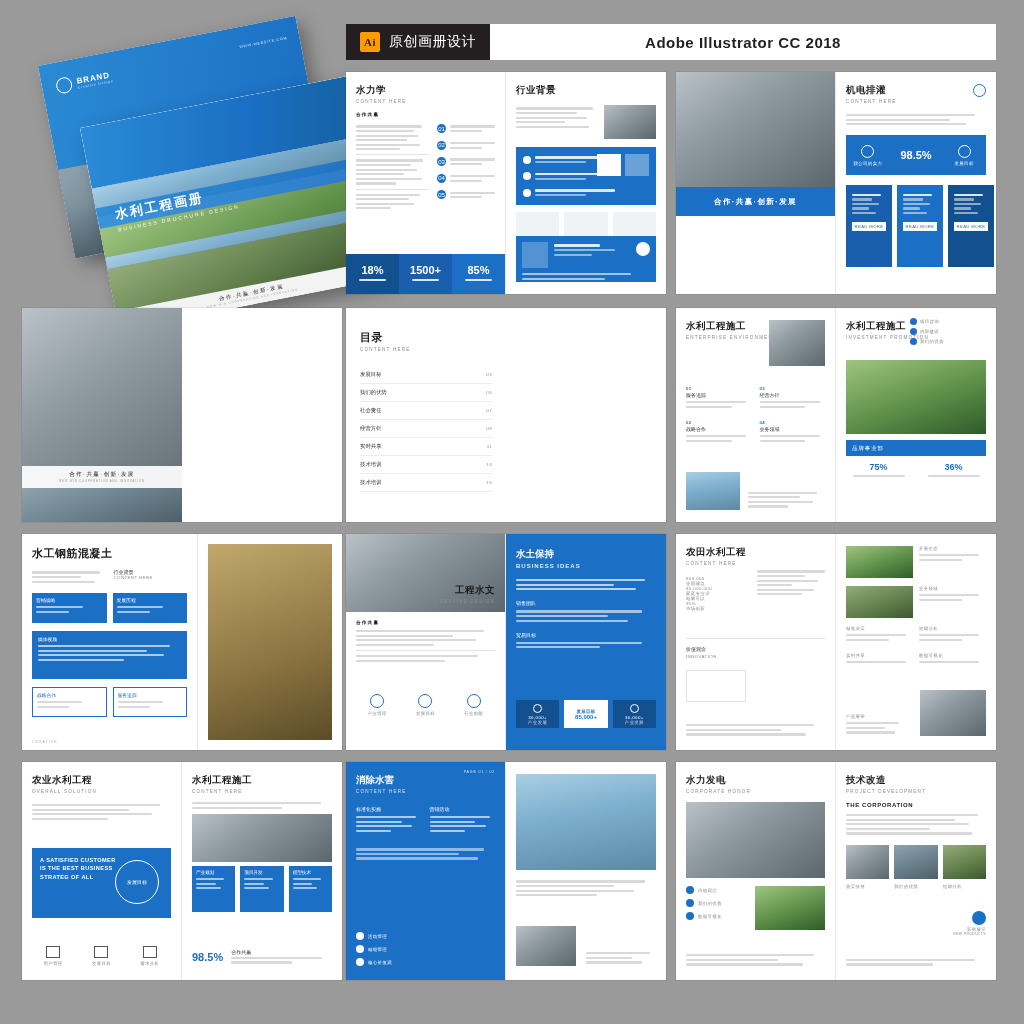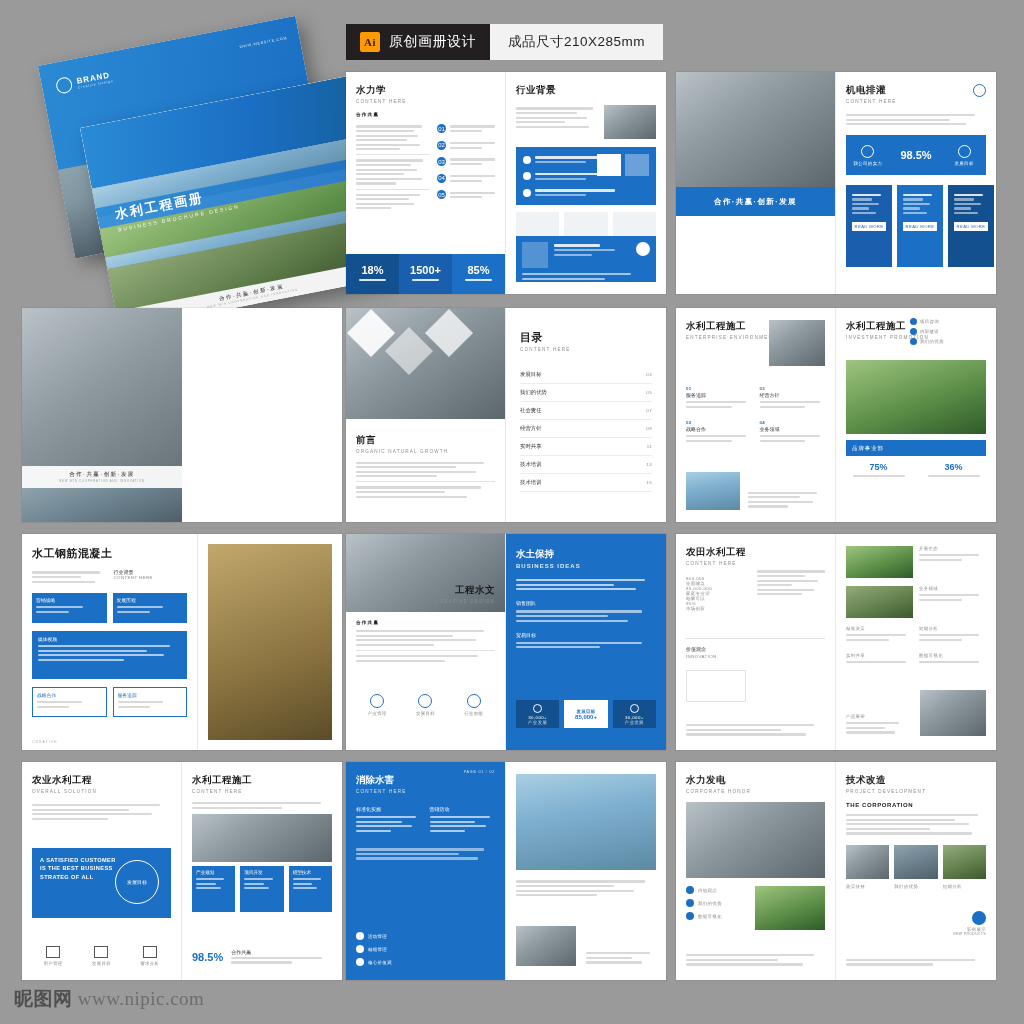--- a/index.html
+++ b/index.html
@@ -65,21 +65,21 @@
 </head>
 <body>
 
 <div class="stage">
 
   <div class="banner">
     <div class="seg seg-dark">
       <span class="ai-badge">Ai</span>
       <span>原创画册设计</span>
     </div>
-    <div class="seg seg-light">成品尺寸210X285mm</div>
+    <div class="seg seg-white">Adobe Illustrator CC 2018</div>
   </div>
 
   <div class="cover-wrap">
 
     <div class="cover-back">
       <div style="position:absolute;inset:0;background:linear-gradient(110deg,#1f7ec9 0%,#1a6ab4 55%,#155ba0 100%);"></div>
       <div style="position:absolute;left:0;top:0;width:100%;height:56%;background:linear-gradient(105deg,#2b8ad4 0%,#1b6fc4 100%);"></div>
       <div style="position:absolute;left:14px;top:16px;display:flex;align-items:center;gap:5px;">
         <div class="circ" style="width:16px;height:16px;border:1.6px solid #fff;"></div>
         <div>
@@ -317,41 +317,20 @@
       <div style="position:absolute;inset:0;" class="img dam"></div>
       <div style="position:absolute;left:0;bottom:34px;width:100%;height:22px;background:rgba(255,255,255,.92);display:flex;flex-direction:column;align-items:center;justify-content:center;">
         <div style="font-size:5.6px;color:#222;letter-spacing:1.4px;">合作·共赢·创新·发展</div>
         <div style="font-size:2.8px;color:#9a9a9a;letter-spacing:.8px;">NEW WIN COOPERATION AND INNOVATION</div>
       </div>
       <div style="position:absolute;left:0;bottom:0;width:100%;height:34px;" class="img"></div>
     </div>
   </div>
 
   <div class="panel spread" style="left:346px;top:308px;width:320px;height:214px;">
-    <div class="pg left" style="width:50%;padding:0;">
-      <div style="position:absolute;left:0;top:0;width:100%;height:52%;" class="img dam">
-        <div style="position:absolute;left:8px;top:8px;width:34px;height:34px;transform:rotate(45deg);background:rgba(255,255,255,.9);"></div>
-        <div style="position:absolute;left:46px;top:26px;width:34px;height:34px;transform:rotate(45deg);background:rgba(255,255,255,.55);"></div>
-        <div style="position:absolute;left:86px;top:8px;width:34px;height:34px;transform:rotate(45deg);background:rgba(255,255,255,.75);"></div>
-      </div>
-      <div style="padding:10px;position:absolute;top:54%;left:0;right:0;">
-        <div class="h-cn">前言</div>
-        <div class="h-en">ORGANIC  NATURAL GROWTH</div>
-        <div style="margin-top:8px">
-          <div class="bar" style="width:92%"></div>
-            <div class="bar" style="width:72%"></div>
-          <div class="bar" style="width:86%"></div>
-            <div class="bar" style="width:58%"></div>
-          <div class="rule"></div>
-          <div class="bar" style="width:90%"></div>
-            <div class="bar" style="width:64%"></div>
-          <div class="bar" style="width:80%"></div>
-        </div>
-      </div>
-    </div>
     <div class="pg" style="width:50%;padding:22px 14px;">
       <div class="h-cn big">目录</div>
       <div class="h-en">CONTENT HERE</div>
       <div style="margin-top:14px">
         <div style="display:flex;align-items:center;gap:6px;padding:5px 0;border-bottom:1px solid #ececec;">
           <div style="flex:1;font-size:5.4px;color:#333;">发展目标</div>
           <div class="tiny">03</div>
         </div>
         <div style="display:flex;align-items:center;gap:6px;padding:5px 0;border-bottom:1px solid #ececec;">
           <div style="flex:1;font-size:5.4px;color:#333;">我们的优势</div>
@@ -834,18 +813,14 @@
       </div>
       <div style="position:absolute;left:10px;bottom:14px;width:60px;height:40px;" class="img dam"></div>
       <div style="position:absolute;right:10px;bottom:14px;width:70px;">
         <div class="bar" style="width:92%"></div>
           <div class="bar" style="width:66%"></div>
         <div class="bar" style="width:80%"></div>
       </div>
     </div>
   </div>
 
-  <div class="wm">
-    <b>昵图网</b>
-    <span>www.nipic.com</span>
-  </div>
 
 </div>
 
 </body></html>

